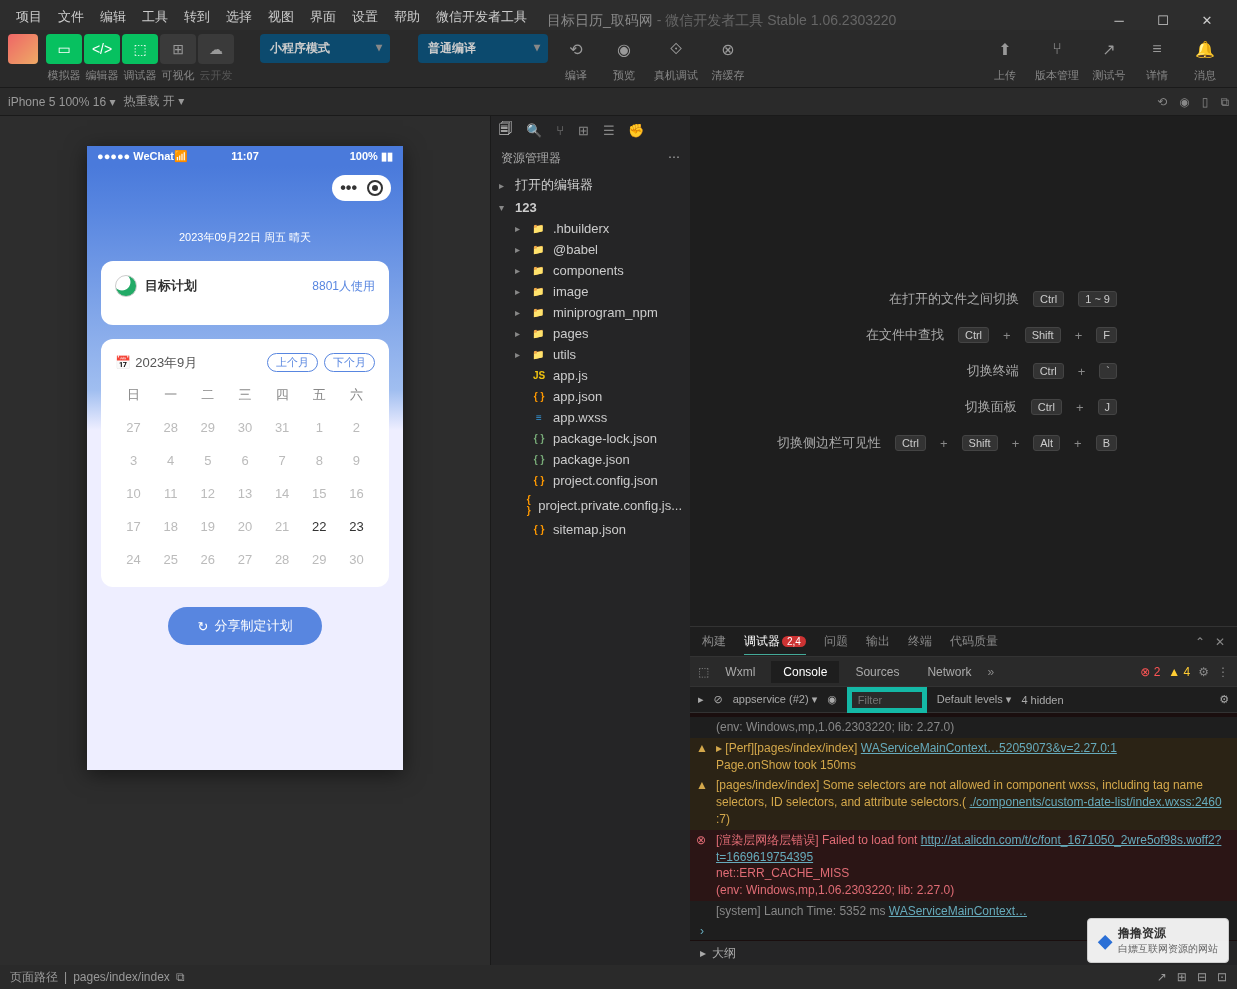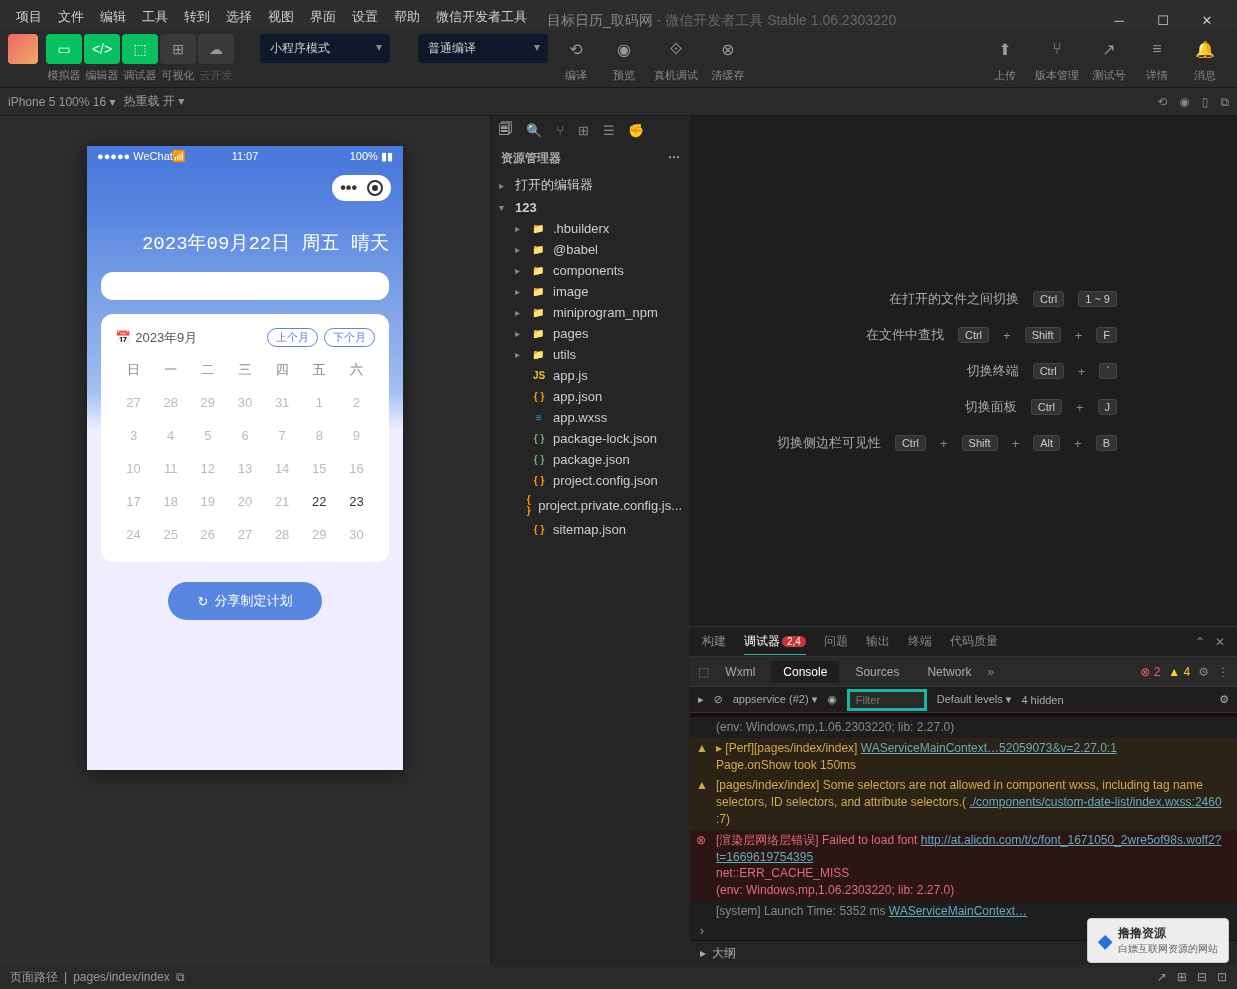--- a/index.html
+++ b/index.html
@@ -13,48 +13,48 @@
 .win-btn { width: 28px; height: 20px; display: flex; align-items: center; justify-content: center; cursor: pointer; color: #ccc; }
 
 
 .toolbar { height: 58px; display: flex; align-items: flex-start; padding: 4px 8px; background: #2a2a2a; border-bottom: 1px solid #1a1a1a; }
 .tool-group { display: flex; flex-direction: column; align-items: center; margin-right: 2px; }
 .tool-btn { width: 36px; height: 30px; border-radius: 4px; display: flex; align-items: center; justify-content: center; cursor: pointer; font-size: 14px; }
 .tool-btn.green { background: #07c160; color: #fff; }
 .tool-btn.dark { background: #3a3a3a; color: #999; }
 .tool-label { font-size: 11px; color: #888; margin-top: 4px; }
 .avatar { width: 30px; height: 30px; border-radius: 4px; background: linear-gradient(135deg,#e66,#ea6); margin-right: 8px; }
-.tool-select { background: #0f172a; color: #ccc; border: none; padding: 6px 30px 6px 10px; border-radius: 4px; font-size: 12px; margin: 0 4px; position: relative; min-width: 130px; }
+.tool-select { background: #0c4a6e; color: #ccc; border: none; padding: 6px 30px 6px 10px; border-radius: 4px; font-size: 12px; margin: 0 4px; position: relative; min-width: 130px; font-weight: bold; }
 .tool-select::after { content: "▾"; position: absolute; right: 8px; color: #888; }
 .tool-icon-group { display: flex; flex-direction: column; align-items: center; margin: 0 6px; }
 .tool-icon { width: 36px; height: 30px; display: flex; align-items: center; justify-content: center; color: #999; cursor: pointer; font-size: 16px; }
 .spacer { flex: 1; }
 
 
 .devicebar { height: 28px; background: #2a2a2a; display: flex; align-items: center; padding: 0 8px; border-bottom: 1px solid #1a1a1a; font-size: 12px; color: #999; }
 .devicebar .sel { margin-right: 8px; text-align: center; }
 .devicebar .icons { margin-left: auto; display: flex; gap: 12px; }
 .devicebar .icons span { cursor: pointer; color: #888; }
 
 
 .main { display: flex; height: calc(989px - 30px - 58px - 28px - 24px); }
 .sim-panel { width: 490px; background: #2d2d2d; display: flex; align-items: flex-start; justify-content: center; padding-top: 30px; }
 
 
 .phone { width: 316px; background: #fff; border-radius: 0; overflow: hidden; box-shadow: 0 4px 20px rgba(0,0,0,0.5); }
-.phone-status { height: 20px; background: linear-gradient(180deg,#4a7adb,#4a7adb); display: flex; align-items: center; padding: 0 10px; color: #fff; font-size: 11px; font-weight: 400; }
+.phone-status { height: 20px; background: linear-gradient(180deg,#4a7adb,#4a7adb); display: flex; align-items: center; padding: 0 10px; color: #fff; font-size: 11px; font-weight: 700; }
 .phone-status .time { position: absolute; left: 50%; transform: translateX(-50%); }
 .phone-status .right { margin-left: auto; }
 .phone-nav { height: 44px; background: linear-gradient(180deg,#4a7adb,#5886e0); display: flex; align-items: center; justify-content: flex-end; padding: 0 12px; }
 .capsule { background: #fff; border-radius: 20px; padding: 4px 8px; display: flex; align-items: center; gap: 10px; }
 .capsule-dot { font-weight: bold; color: #333; font-size: 16px; }
 .capsule-circle { width: 16px; height: 16px; border: 2px solid #333; border-radius: 50%; display: inline-block; position: relative; }
 .capsule-circle::after { content: ""; width: 6px; height: 6px; background: #333; border-radius: 50%; position: absolute; top: 3px; left: 3px; }
 .phone-body { background: linear-gradient(180deg,#5886e0,#a0bef0 180px,#eef 220px); padding: 20px 14px; min-height: 560px; }
-.date-line { text-align: right; color: #fff; font-size: 19px; margin-bottom: 16px; font-family: Liberation Mono, monospace; }
+.date-line { text-align: center; color: #fff; font-size: 11px; margin-bottom: 16px; }
 .card { background: #fff; border-radius: 12px; padding: 14px; margin-bottom: 14px; }
 .card-head { display: flex; align-items: center; justify-content: space-between; margin-bottom: 14px; }
 .card-head .left { display: flex; align-items: center; gap: 8px; font-weight: 600; color: #333; }
 .panda { width: 22px; height: 22px; background: radial-gradient(circle at 30% 30%, #fff 40%, #2a6 45%); border-radius: 50%; border: 1px solid #ccc; }
 .users { color: #5886e0; font-size: 12px; }
 .add-row { display: flex; justify-content: space-between; align-items: center; }
 .add-row .txt { color: #333; }
 .add-btn { border: 1px solid #5886e0; color: #5886e0; border-radius: 14px; padding: 2px 12px; font-size: 12px; cursor: pointer; }
 .cal-head { display: flex; justify-content: space-between; align-items: center; margin-bottom: 10px; }
 .cal-head .month { font-size: 13px; color: #555; display: flex; align-items: center; gap: 4px; }
@@ -63,21 +63,21 @@
 .cal-grid .dow { color: #888; font-size: 13px; padding: 4px 0; }
 .cal-grid .day { color: #bbb; font-size: 13px; padding: 6px 0; }
 .cal-grid .day.cur { color: #333; }
 .share-btn { background: #5886e0; color: #fff; border-radius: 22px; padding: 10px 30px; display: flex; align-items: center; justify-content: center; gap: 6px; margin: 20px auto 0; width: fit-content; cursor: pointer; font-size: 13px; }
 
 
 .explorer { width: 200px; background: #252526; border-left: 1px solid #1a1a1a; }
 .explorer-tabs { height: 28px; display: flex; align-items: center; padding: 0 8px; gap: 14px; color: #888; }
 .explorer-tabs span { cursor: pointer; }
 .explorer-tabs span.active { color: #fff; }
-.explorer-title { padding: 6px 10px; color: #aaa; font-size: 12px; display: flex; justify-content: space-between; font-weight: bold; }
+.explorer-title { padding: 6px 10px; color: #aaa; font-size: 12px; display: flex; justify-content: space-between; }
 .tree { font-size: 13px; }
 .tree-item { padding: 3px 8px; display: flex; align-items: center; gap: 6px; cursor: pointer; color: #ccc; }
 .tree-item .arrow { width: 10px; color: #888; font-size: 10px; }
 .tree-item .icon { width: 16px; text-align: center; font-size: 12px; }
 
 
 .editor { flex: 1; background: #1e1e1e; display: flex; flex-direction: column; }
 .editor-welcome { flex: 1; display: flex; flex-direction: column; align-items: flex-end; justify-content: center; padding-right: 120px; color: #888; gap: 18px; }
 .shortcut-row { display: flex; align-items: center; gap: 14px; }
 .shortcut-label { color: #aaa; }
@@ -91,21 +91,21 @@
 .panel-tabs .tab.active { color: #fff; border-bottom: 1px solid #4a9; }
 .badge { background: #c33; color: #fff; border-radius: 8px; padding: 0 5px; font-size: 10px; margin-left: 2px; }
 .panel-tabs .right { margin-left: auto; display: flex; gap: 10px; align-items: center; }
 .devtools-tabs { height: 30px; display: flex; align-items: center; padding: 0 8px; gap: 4px; background: #2a2a2a; border-bottom: 1px solid #333; font-size: 12px; }
 .devtools-tabs .dtab { padding: 4px 12px; cursor: pointer; color: #aaa; }
 .devtools-tabs .dtab.active { background: #1e1e1e; color: #fff; }
 .devtools-tabs .right { margin-left: auto; display: flex; gap: 8px; align-items: center; color: #888; }
 .err-badge { color: #f55; }
 .warn-badge { color: #fc3; }
 .console-toolbar { height: 26px; display: flex; align-items: center; padding: 0 8px; gap: 10px; border-bottom: 1px solid #333; font-size: 11px; color: #aaa; }
-.console-toolbar input { background: #2a2a2a; border: 3px solid #14b8a6; color: #ccc; padding: 2px 6px; font-size: 11px; width: 80px; }
+.console-toolbar input { background: #2a2a2a; border: 5px solid #14b8a6; color: #ccc; padding: 2px 6px; font-size: 11px; width: 80px; }
 .console-body { flex: 1; overflow: auto; font-family: Consolas, monospace; font-size: 12px; padding: 4px 0; background: #1a0e0e; }
 .log-line { padding: 2px 10px 2px 26px; position: relative; line-height: 1.4; }
 .log-line .mark { position: absolute; left: 6px; top: 2px; }
 .log-info { color: #888; background: #1e1e1e; }
 .log-warn { color: #d4a84b; background: #2b2315; }
 .log-err { color: #e06c75; background: #2b1515; }
 .log-link { color: #6ab; text-decoration: underline; }
 .prompt { color: #6ab; padding: 2px 10px; background: #1e1e1e; }
 
 
@@ -235,20 +235,27 @@
       </div>
       <div class="phone-nav">
         <div class="capsule">
           <span class="capsule-dot">•••</span>
           <span class="capsule-circle"></span>
         </div>
       </div>
       <div class="phone-body">
         <div class="date-line">2023年09月22日 周五 晴天</div>
         <div class="card">
+          <div class="card-head">
+            <div class="left">
+                <span class="panda"></span>
+                <span>目标计划</span>
+              </div>
+            <div class="users">8801人使用</div>
+          </div>
         </div>
         <div class="card">
           <div class="cal-head">
             <div class="month">📅 <span>2023年9月</span></div>
             <div style="display:flex;gap:6px">
               <span class="cal-nav-btn">上个月</span>
               <span class="cal-nav-btn">下个月</span>
             </div>
           </div>
           <div class="cal-grid" id="cal-grid">

